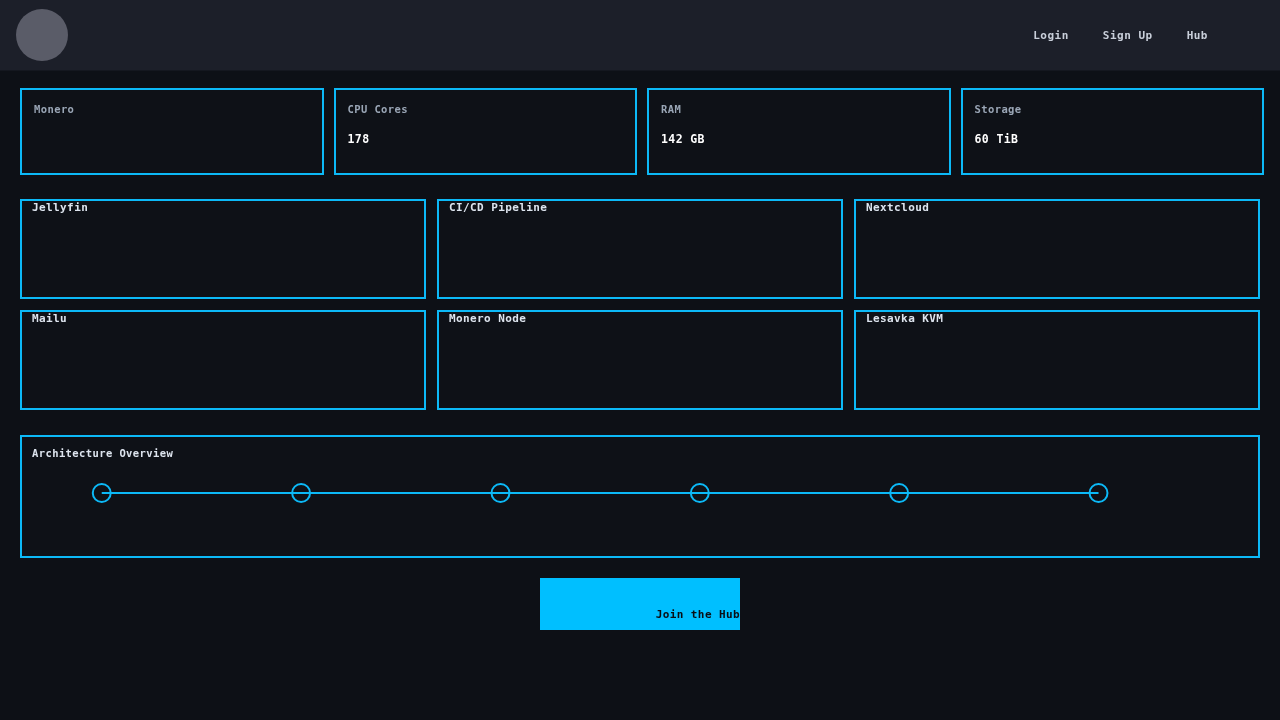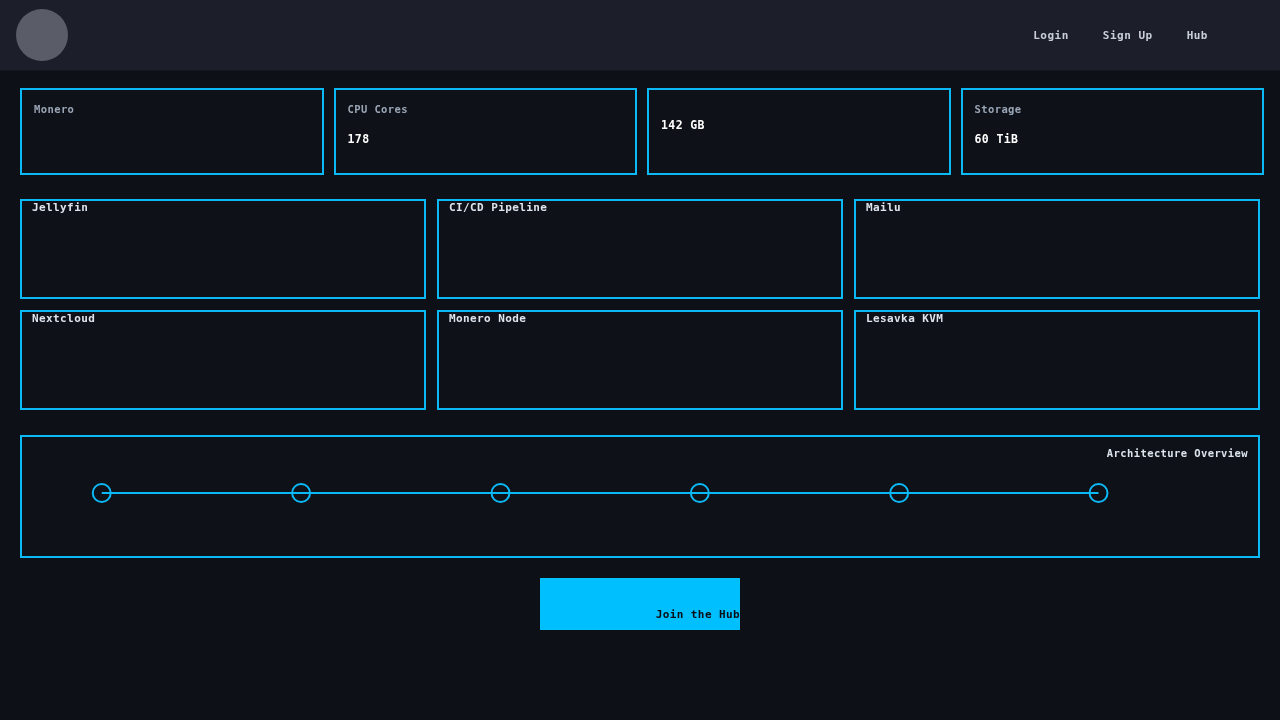--- a/index.html
+++ b/index.html
@@ -116,21 +116,20 @@
     background: #0e1117;
     padding: 10px 10px 0 10px;
     position: relative;
   }
 
   .arch-title {
     font-size: 10.5px;
     font-weight: bold;
     color: #dde4ee;
     letter-spacing: 0.4px;
-    text-align: right;
   }
 
   .arch-diagram {
     position: absolute;
     left: 0;
     top: 34px;
     width: 100%;
     height: 60px;
   }
 
@@ -170,40 +169,41 @@
 
 <section class="stats-row">
   <div class="stat-card">
     <div class="stat-label">Monero</div>
   </div>
   <div class="stat-card">
     <div class="stat-label">CPU Cores</div>
     <div class="stat-value">178</div>
   </div>
   <div class="stat-card">
+    <div class="stat-label">RAM</div>
     <div class="stat-value">142 GB</div>
   </div>
   <div class="stat-card">
     <div class="stat-label">Storage</div>
     <div class="stat-value">60 TiB</div>
   </div>
 </section>
 
 <section class="services-grid">
   <div class="service-card">
     <span class="service-name">Jellyfin</span>
   </div>
   <div class="service-card">
     <span class="service-name">CI/CD Pipeline</span>
   </div>
   <div class="service-card">
+    <span class="service-name">Nextcloud</span>
+  </div>
+  <div class="service-card">
     <span class="service-name">Mailu</span>
-  </div>
-  <div class="service-card">
-    <span class="service-name">Nextcloud</span>
   </div>
   <div class="service-card">
     <span class="service-name">Monero Node</span>
   </div>
   <div class="service-card">
     <span class="service-name">Lesavka KVM</span>
   </div>
 </section>
 
 <section class="arch-panel">

